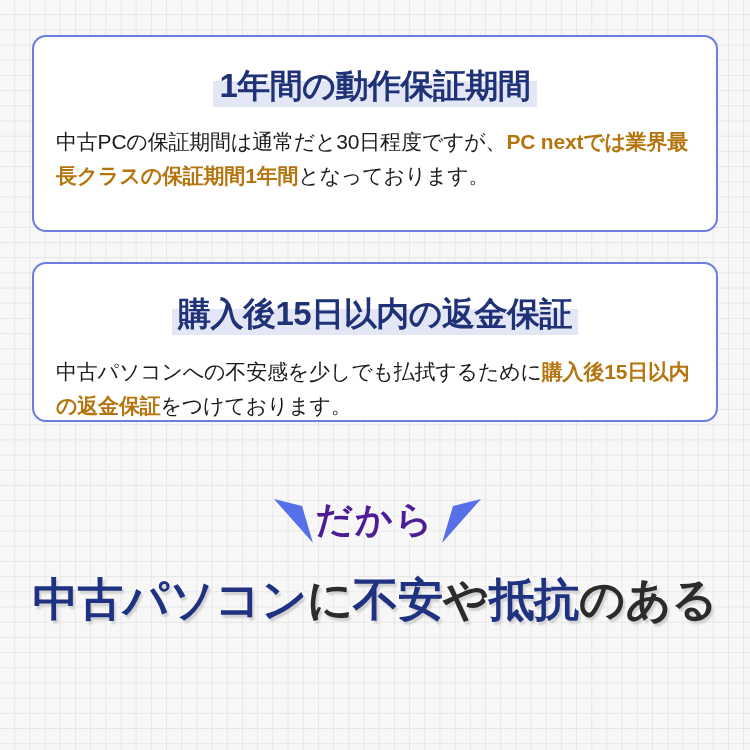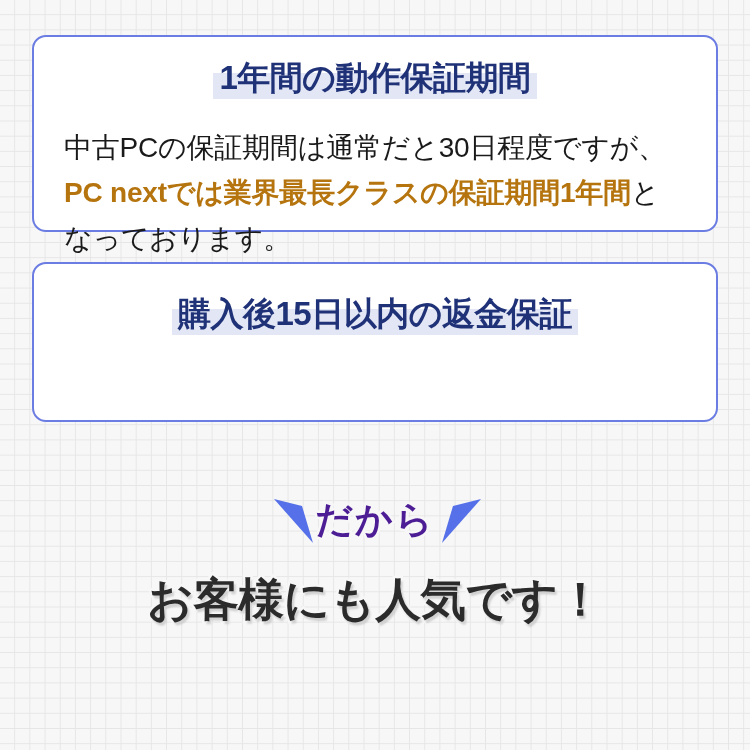--- a/index.html
+++ b/index.html
@@ -37,36 +37,36 @@
   .card-title {
     text-align: center;
     margin: 0;
     font-size: 33px;
     font-weight: bold;
     color: #1f3177;
     letter-spacing: -0.5px;
     line-height: 1;
     white-space: nowrap;
   }
-  #card-1 .card-title { padding-top: 24px; }
+  #card-1 .card-title { padding-top: 32px; }
   #card-2 .card-title { padding-top: 33px; }
 
   .card-title .hl {
     background: linear-gradient(to bottom,
                  rgba(226,230,245,0) 0%,
                  rgba(226,230,245,0) 34%,
                  #e2e6f5 34%,
                  #e2e6f5 100%);
     padding: 0 6px 3px 6px;
   }
 
   .card-body {
-    margin: 8px;
+    margin: 0;
     padding: 0 22px;
-    font-size: 28px;
+    font-size: 21px;
     line-height: 1.62;
     color: #1a1a1a;
     letter-spacing: -0.2px;
   }
   #card-1 .card-body { padding-top: 23px; }
   #card-2 .card-body { padding-top: 25px; }
 
   .accent { color: #b5740d; font-weight: bold; }
 
   
@@ -124,27 +124,30 @@
   </h2>
   <p class="card-body">
     <span>中古PCの保証期間は通常だと30日程度ですが、</span><span class="accent">PC next</span><span class="accent">では業界最長クラスの保証期間1年間</span><span>となっております。</span>
   </p>
 </section>
 
 <section class="card" id="card-2">
   <h2 class="card-title">
     <span class="hl">購入後15日以内の返金保証</span>
   </h2>
+  <p class="card-body">
+    <span>中古パソコンへの不安感を少しでも払拭するために</span><span class="accent">購入後15日以内の返金保証</span><span>をつけております。</span>
+  </p>
 </section>
 
 <div id="dakara-band">
   <svg class="arrow-svg" id="arrow-left" width="46" height="54" viewBox="0 0 46 54">
     <polygon points="2,6 30,13 41,50" fill="#5570e8"></polygon>
   </svg>
   <div id="dakara-text">だから</div>
   <svg class="arrow-svg" id="arrow-right" width="46" height="54" viewBox="0 0 46 54">
     <polygon points="44,6 16,13 5,50" fill="#5570e8"></polygon>
   </svg>
 </div>
 
 <div id="headline">
-  <span class="line"><span>お客様にも人気です！</span></span>
+  <span class="line"><span class="blue">中古パソコン</span><span>に</span><span class="blue">不安</span><span>や</span><span class="blue">抵抗</span><span>のある</span></span>
 </div>
 
 </body></html>

